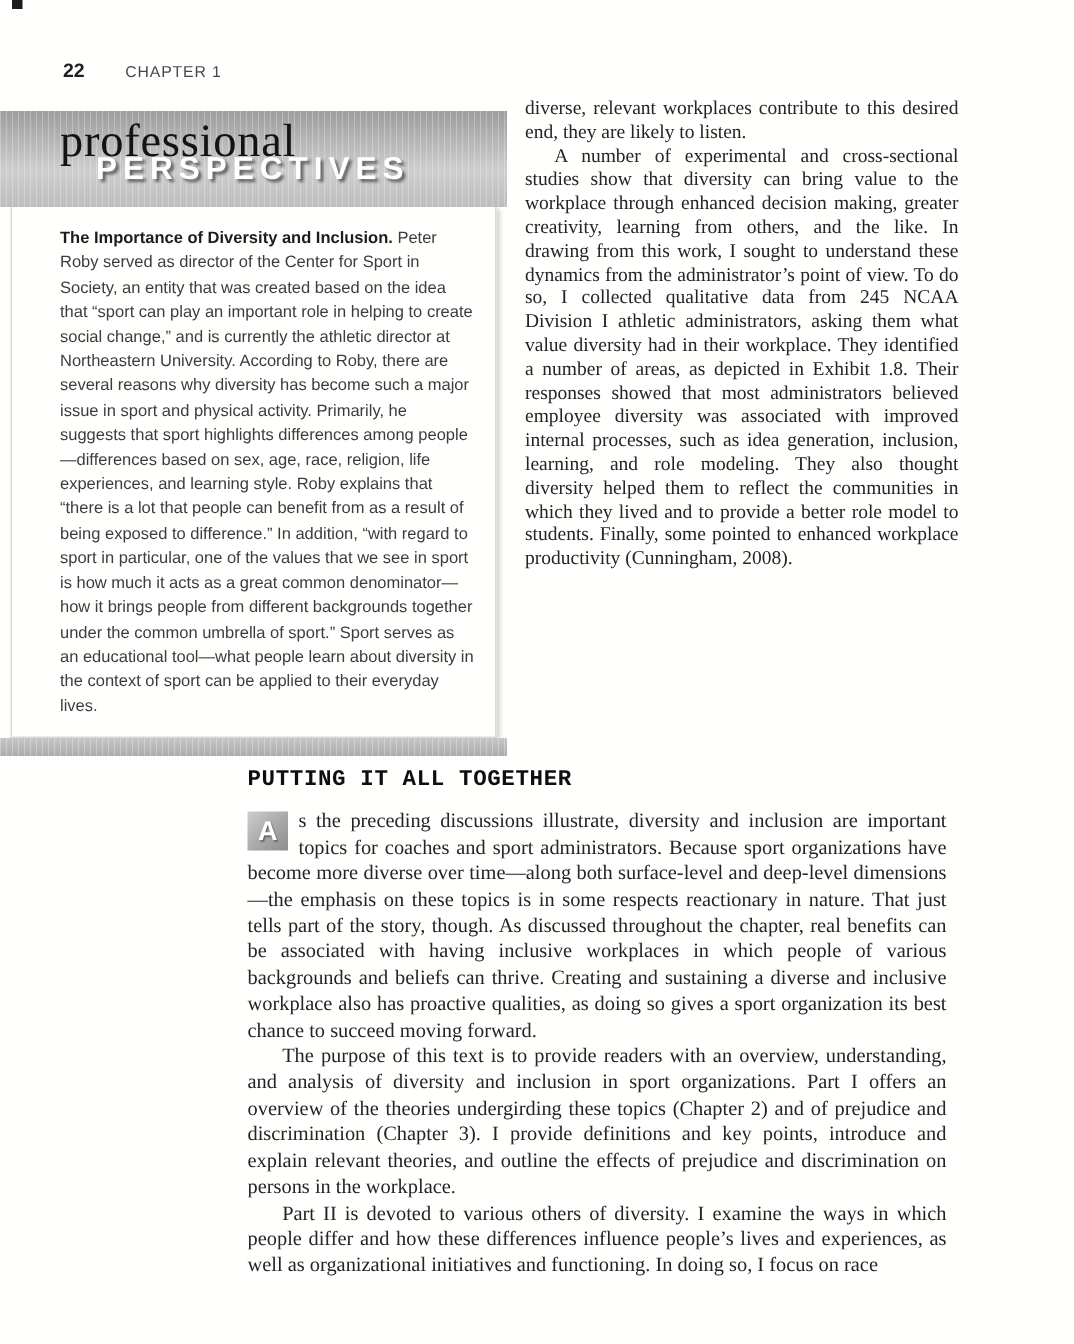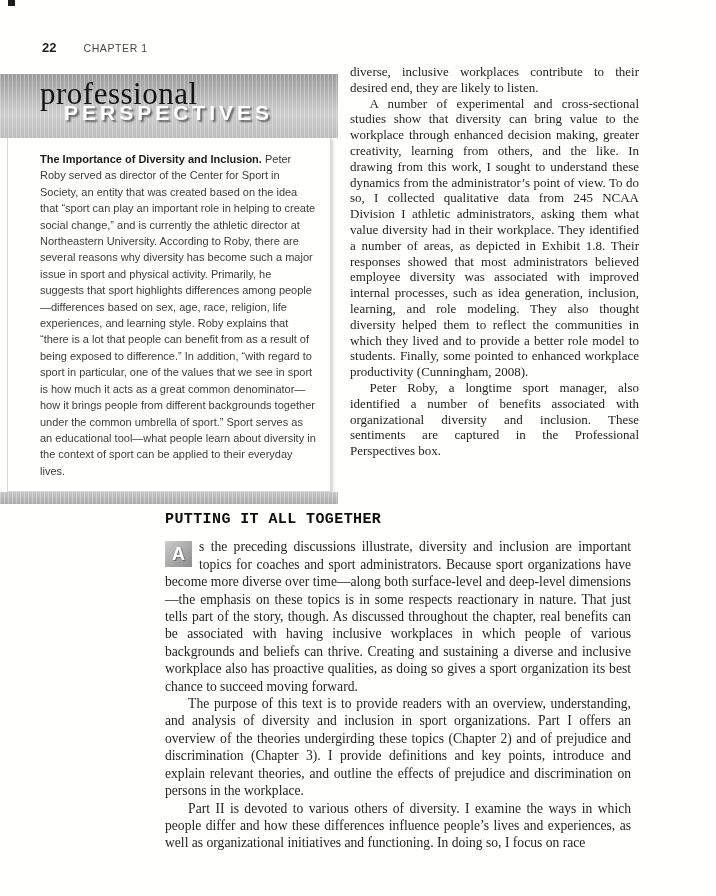--- a/index.html
+++ b/index.html
@@ -68,23 +68,22 @@
       <div class="pp-t1">professional</div>
       <div class="pp-t2">PERSPECTIVES</div>
     </div>
     <div class="pp-body">
       <p><strong>The Importance of Diversity and Inclusion.</strong>&nbsp;<span>Peter Roby served as director of the Center for Sport in Society, an entity that was created based on the idea that “sport can play an important role in helping to create social change,” and is currently the athletic director at Northeastern University. According to Roby, there are several reasons why diversity has become such a major issue in sport and physical activity. Primarily, he suggests that sport highlights differences among people—differences based on sex, age, race, religion, life experiences, and learning style. Roby explains that “there is a lot that people can benefit from as a result of being exposed to difference.” In addition, “with regard to sport in particular, one of the values that we see in sport is how much it acts as a great common denominator—how it brings people from different backgrounds together under the common umbrella of sport.” Sport serves as an educational tool—what people learn about diversity in the context of sport can be applied to their everyday lives.</span></p>
     </div>
     <div class="pp-footer"></div>
   </aside>
 
   <section class="right-col">
-    <p class="noindent">diverse, inclusive workplaces contribute to their desired end, they are likely to listen.</p>
+    <p class="noindent">diverse, relevant workplaces contribute to this desired end, they are likely to listen.</p>
     <p>A number of experimental and cross-sectional studies show that diversity can bring value to the workplace through enhanced decision making, greater creativity, learning from others, and the like. In drawing from this work, I sought to understand these dynamics from the administrator’s point of view. To do so, I collected qualitative data from 245 NCAA Division I athletic administrators, asking them what value diversity had in their workplace. They identified a number of areas, as depicted in Exhibit 1.8. Their responses showed that most administrators believed employee diversity was associated with improved internal processes, such as idea generation, inclusion, learning, and role modeling. They also thought diversity helped them to reflect the communities in which they lived and to provide a better role model to students. Finally, some pointed to enhanced workplace productivity (Cunningham, 2008).</p>
-    <p>Peter Roby, a longtime sport manager, also identified a number of benefits associated with organizational diversity and inclusion. These sentiments are captured in the Professional Perspectives box.</p>
   </section>
 
   <section class="bottom">
     <h2>PUTTING IT ALL TOGETHER</h2>
     <p class="first"><span class="dropcap">A</span><span>s the preceding discussions illustrate, diversity and inclusion are important topics for coaches and sport administrators. Because sport organizations have become more diverse over time—along both surface-level and deep-level dimensions—the emphasis on these topics is in some respects reactionary in nature. That just tells part of the story, though. As discussed throughout the chapter, real benefits can be associated with having inclusive workplaces in which people of various backgrounds and beliefs can thrive. Creating and sustaining a diverse and inclusive workplace also has proactive qualities, as doing so gives a sport organization its best chance to succeed moving forward.</span></p>
     <p>The purpose of this text is to provide readers with an overview, understanding, and analysis of diversity and inclusion in sport organizations. Part I offers an overview of the theories undergirding these topics (Chapter 2) and of prejudice and discrimination (Chapter 3). I provide definitions and key points, introduce and explain relevant theories, and outline the effects of prejudice and discrimination on persons in the workplace.</p>
     <p>Part II is devoted to various others of diversity. I examine the ways in which people differ and how these differences influence people’s lives and experiences, as well as organizational initiatives and functioning. In doing so, I focus on race</p>
   </section>
 
 </div>

